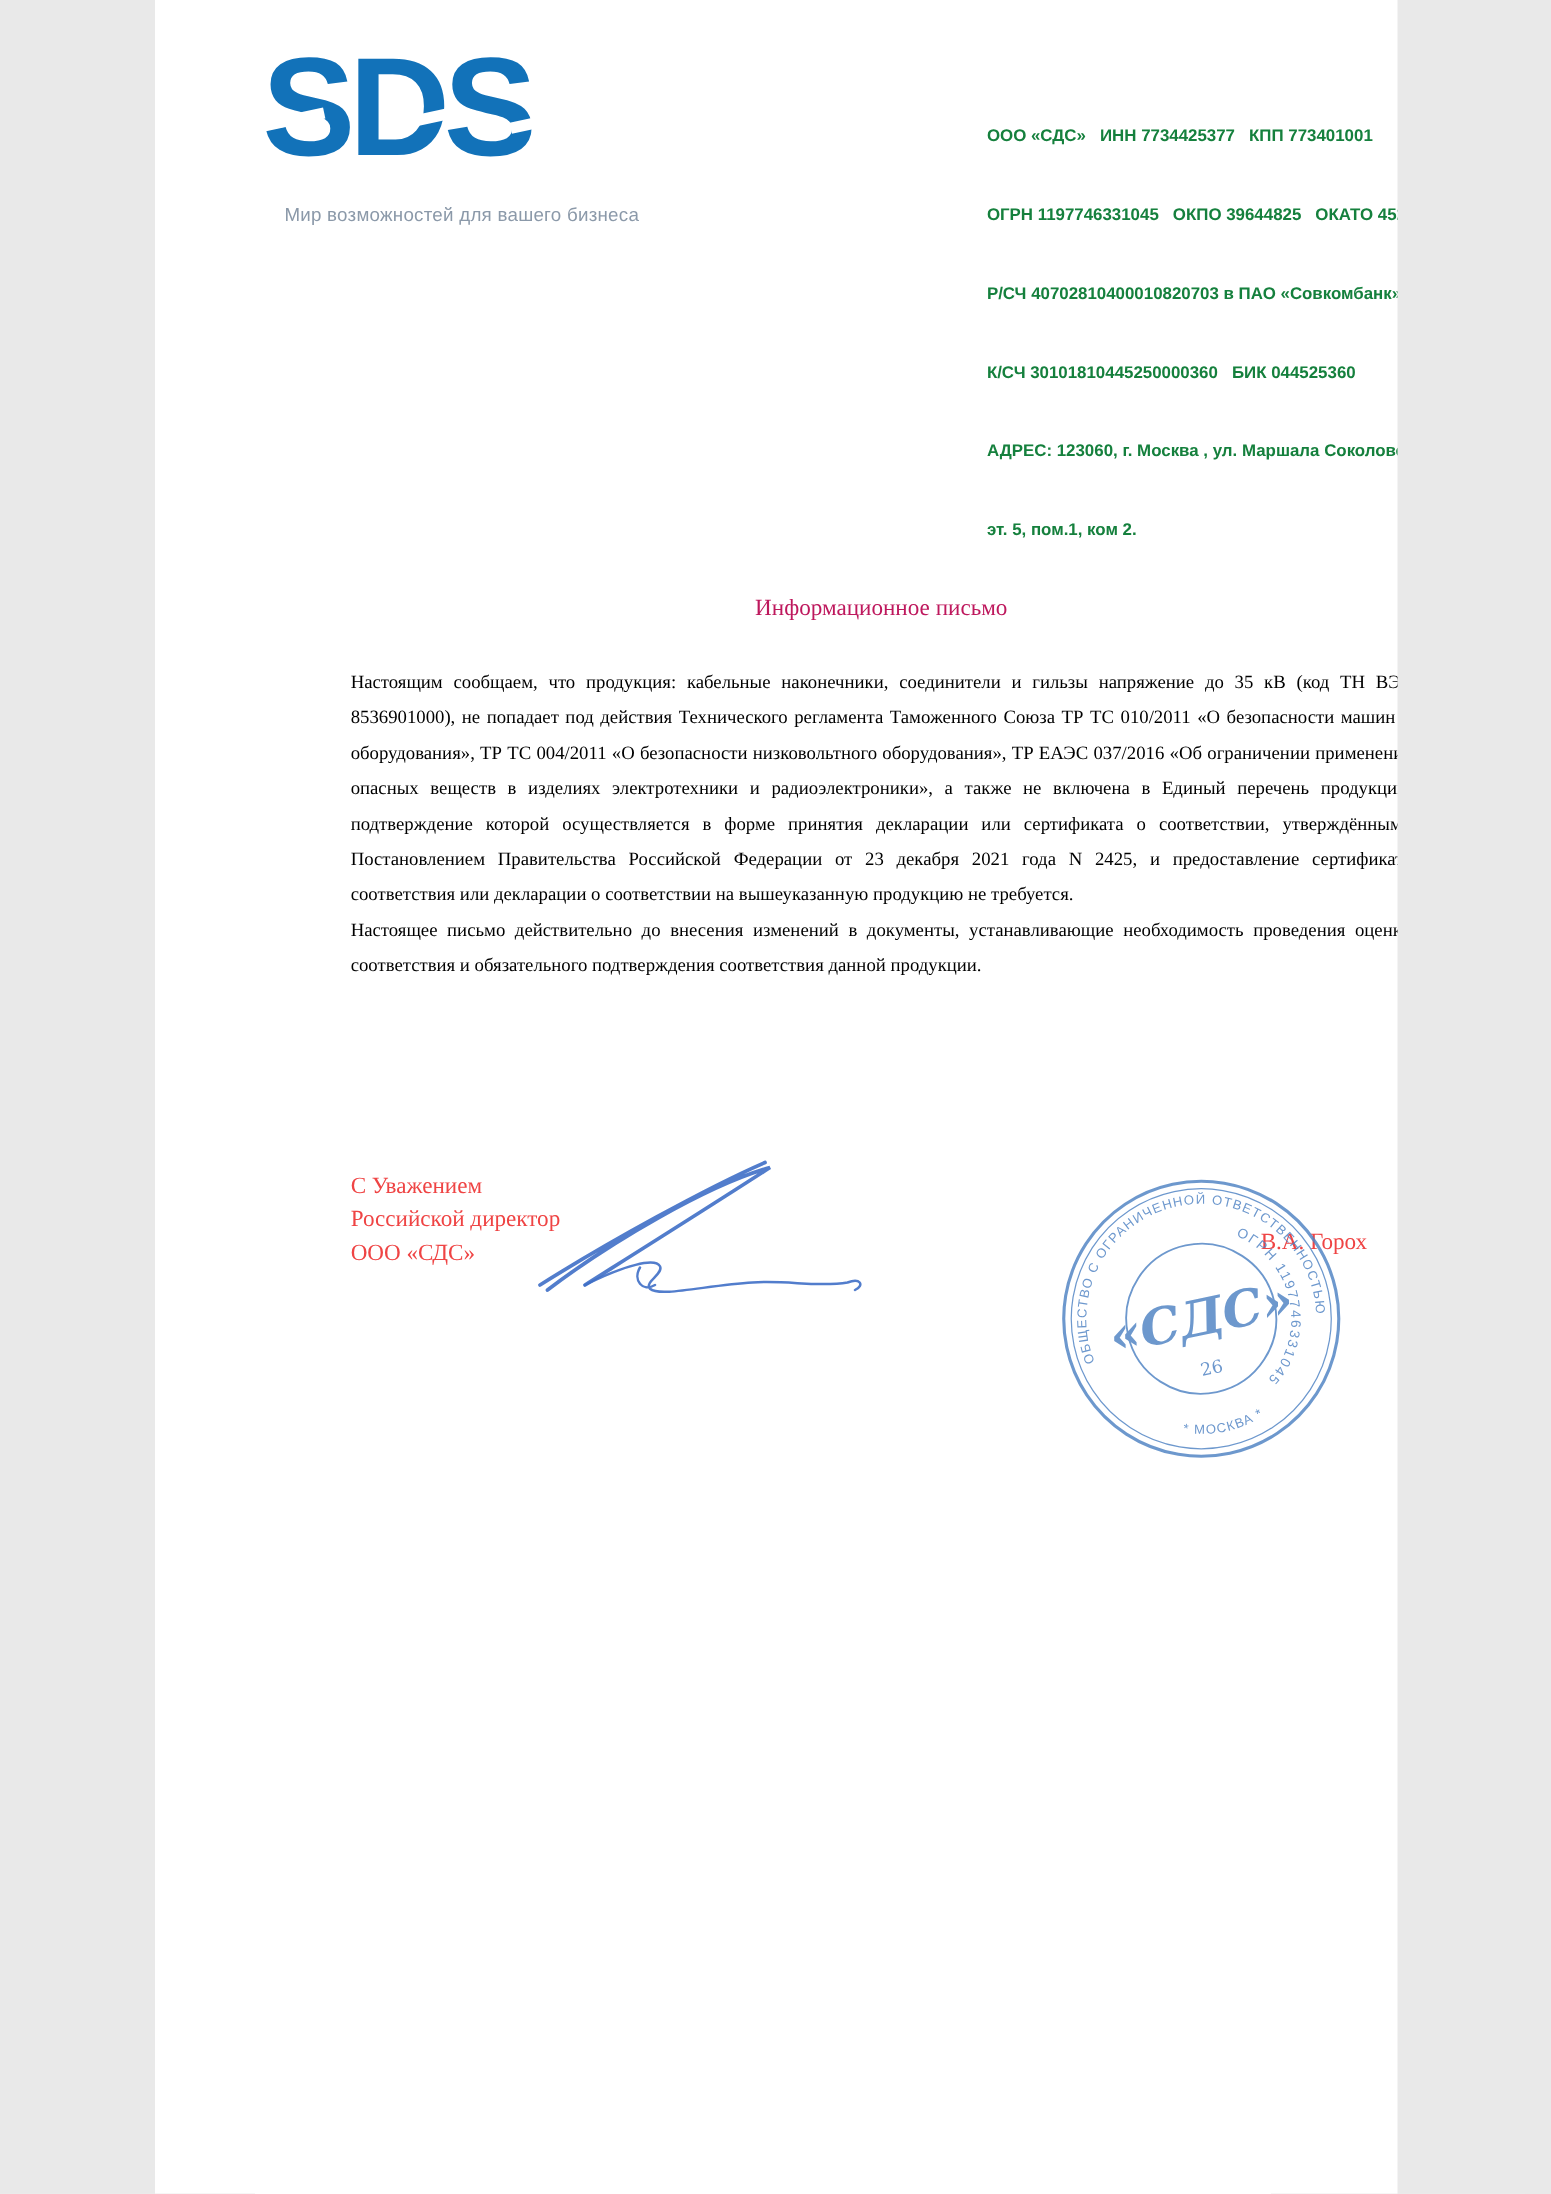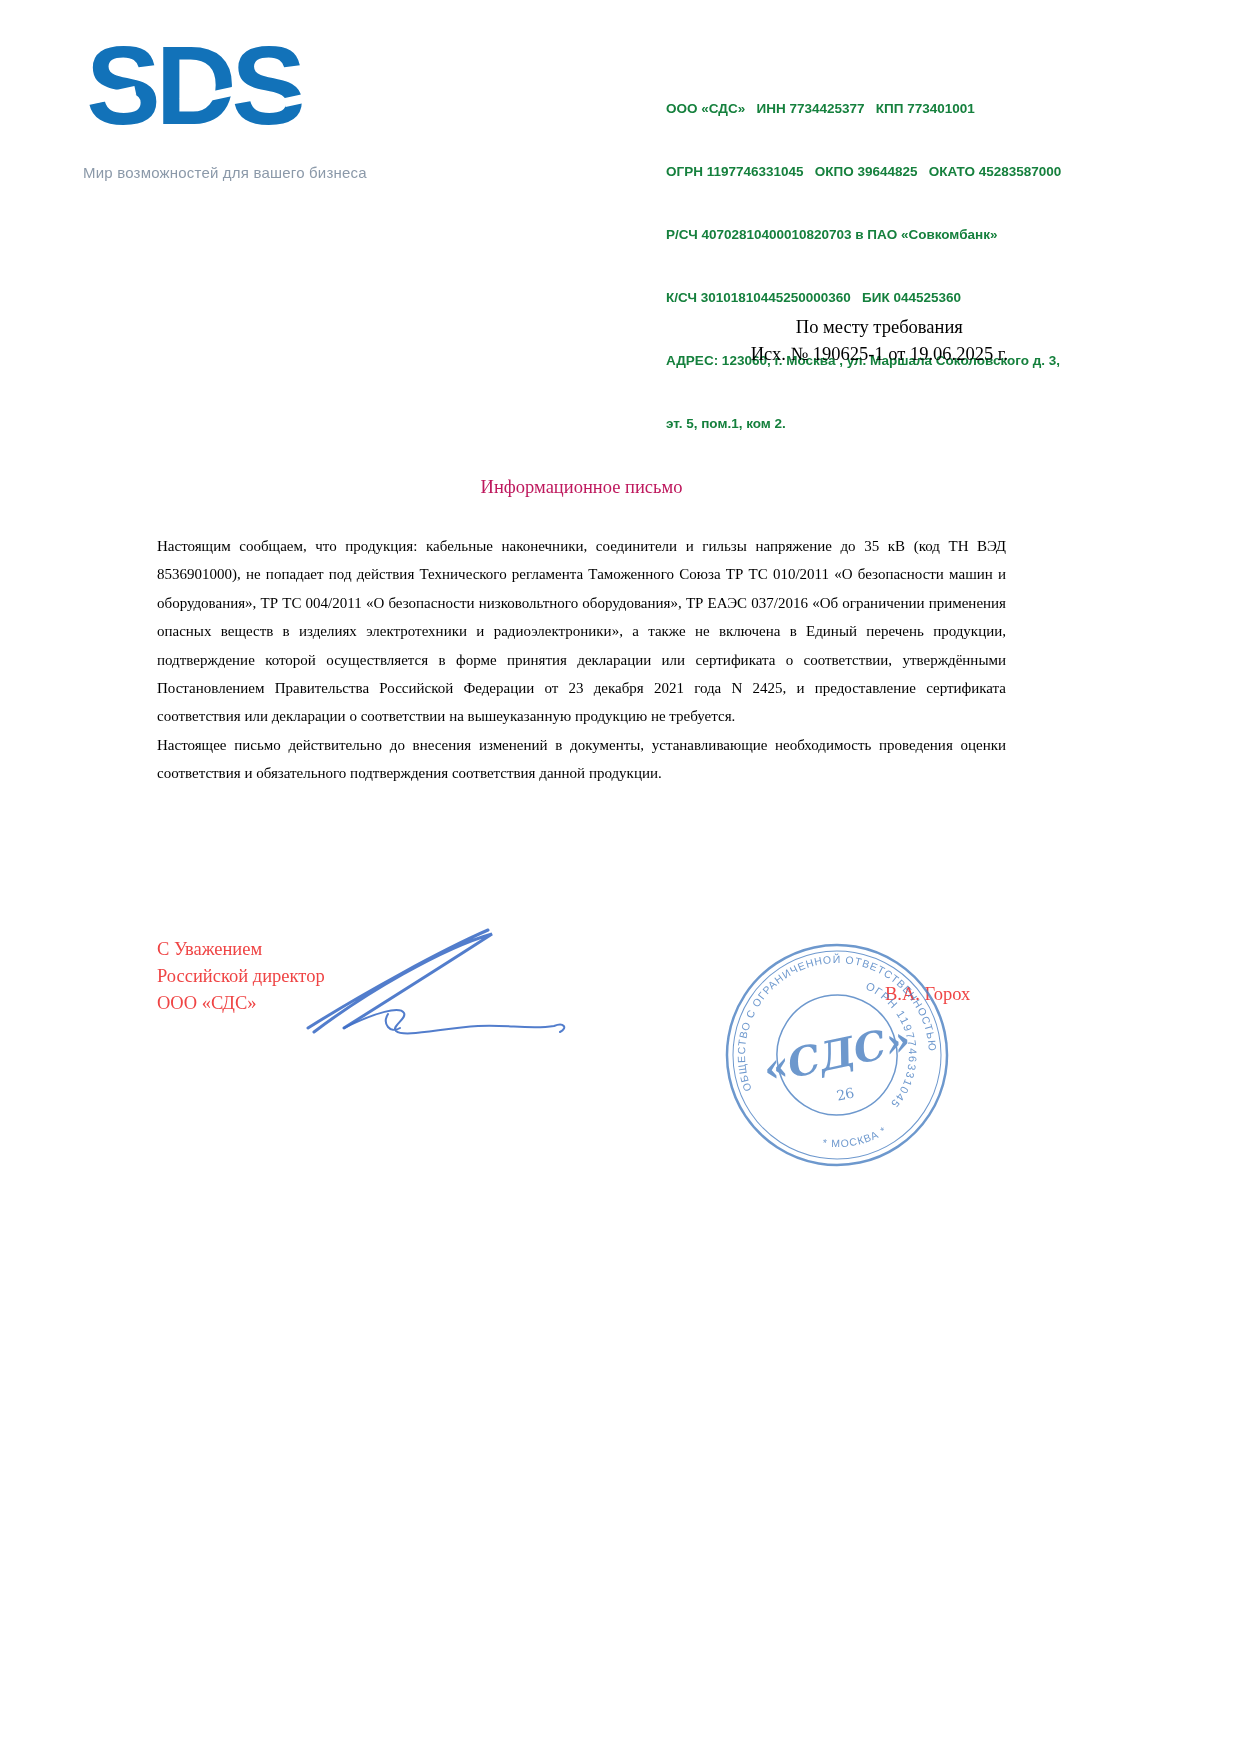--- a/index.html
+++ b/index.html
@@ -1,19 +1,19 @@
 <!DOCTYPE html>
 <html><head>
 <meta charset="utf-8">
 <style>
   * { margin:0; padding:0; box-sizing:border-box; }
   html,body { background:#e9e9e9; }
   .page {
     position:relative;
-    width:1241px; height:1755px;
+    width:994px; height:1755px;
     background:#ffffff;
     margin:0 auto;
     font-family:"Liberation Serif", serif;
     color:#111;
     overflow:hidden;
   }
   
   .logo { position:absolute; left:86px; top:30px; width:270px; height:130px; }
   .logo-text {
     font-family:"Liberation Sans", sans-serif;
@@ -21,21 +21,21 @@
     font-size:112px;
     line-height:1.0;
     letter-spacing:-5px;
     color:#1272b9;
   }
   .slash { position:absolute; background:#ffffff; height:9px; transform:rotate(-12deg); }
   .slash.s1 { left:-8px;  top:62px; width:58px; }
   .slash.s2 { left:94px;  top:62px; width:58px; }
   .slash.s3 { left:198px; top:62px; width:58px; }
   .tagline {
-    position:absolute; left:83px; top:164px;
+    position:absolute; left:104px; top:164px;
     font-family:"Liberation Sans", sans-serif;
     font-size:15px; color:#8b99a9; letter-spacing:.2px;
   }
   .company-details {
     position:absolute; left:666px; top:56px;
     font-family:"Liberation Sans", sans-serif;
     font-size:13.5px; font-weight:600; line-height:21px;
     color:#15803d; white-space:pre;
   }
   
@@ -108,24 +108,20 @@
 
   <div class="company-details">
     <div>ООО «СДС»   ИНН 7734425377   КПП 773401001</div>
     <div>ОГРН 1197746331045   ОКПО 39644825   ОКАТО 45283587000</div>
     <div>Р/СЧ 40702810400010820703 в ПАО «Совкомбанк»</div>
     <div>К/СЧ 30101810445250000360   БИК 044525360</div>
     <div>АДРЕС: 123060, г. Москва , ул. Маршала Соколовского д. 3,</div>
     <div>эт. 5, пом.1, ком 2.</div>
   </div>
 
-  <div class="reference">
-    <div>По месту требования</div>
-    <div>Исх. № 190625-1 от 19.06.2025 г.</div>
-  </div>
 
   <h1 class="title">Информационное письмо</h1>
 
   <div class="body-text">
     <p>Настоящим сообщаем, что продукция: кабельные наконечники, соединители и гильзы напряжение до 35 кВ (код ТН ВЭД 8536901000), не попадает под действия Технического регламента Таможенного Союза ТР ТС 010/2011 «О безопасности машин и оборудования», ТР ТС 004/2011 «О безопасности низковольтного оборудования», ТР ЕАЭС 037/2016 «Об ограничении применения опасных веществ в изделиях электротехники и радиоэлектроники», а также не включена в Единый перечень продукции, подтверждение которой осуществляется в форме принятия декларации или сертификата о соответствии, утверждёнными Постановлением Правительства Российской Федерации от 23 декабря 2021 года N 2425, и предоставление сертификата соответствия или декларации о соответствии на вышеуказанную продукцию не требуется.</p>
     <p>Настоящее письмо действительно до внесения изменений в документы, устанавливающие необходимость проведения оценки соответствия и обязательного подтверждения соответствия данной продукции.</p>
   </div>
 
   <div class="sign-block">
     <div>С Уважением</div>

